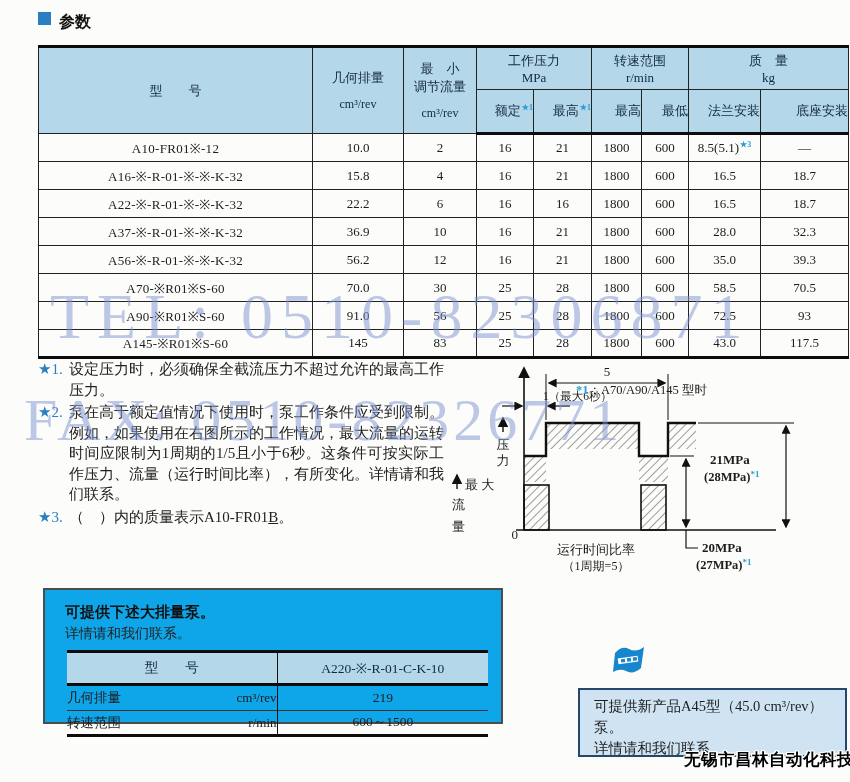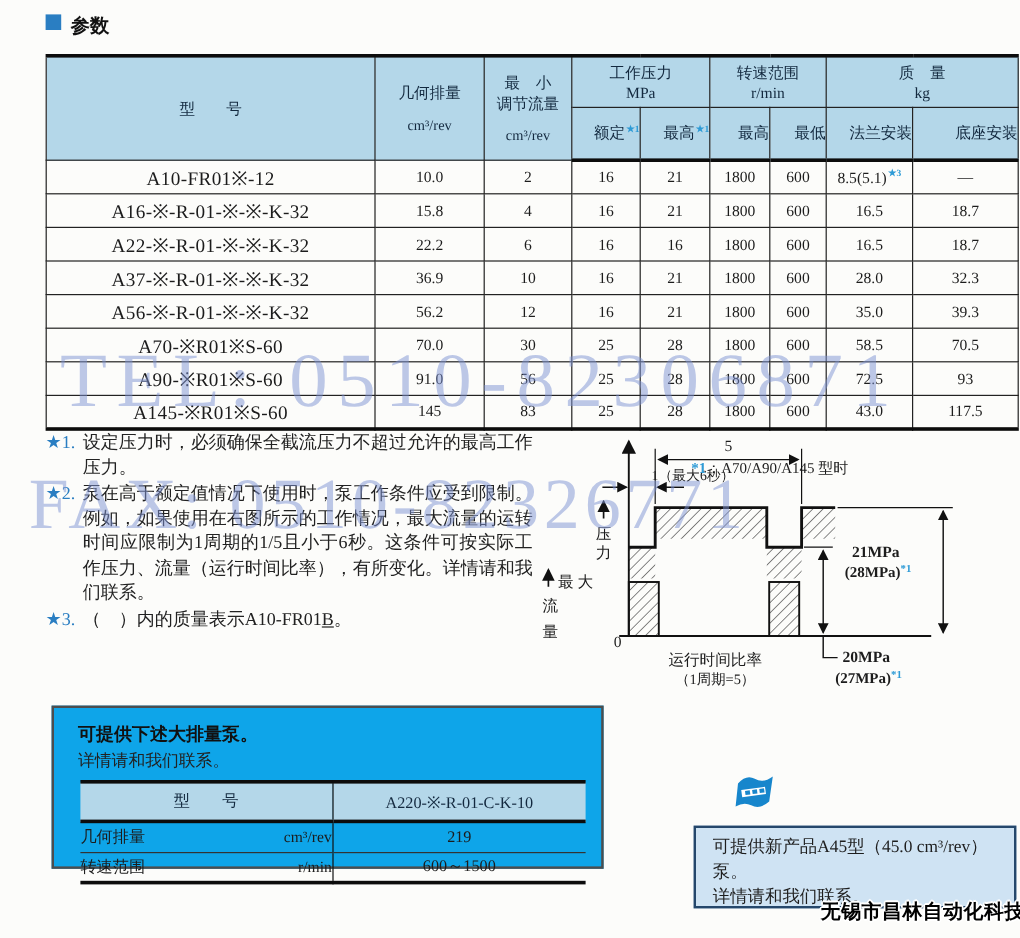--- a/index.html
+++ b/index.html
@@ -15,21 +15,21 @@
 
   
   table.main { position:absolute; left:38px; top:45px; width:810px; border-collapse:collapse; table-layout:fixed; }
   table.main th, table.main td { border:1px solid #222; padding:0; text-align:center; vertical-align:middle; }
   table.main { border-top:3px solid #0c0c0c; border-bottom:3px solid #0c0c0c; }
   table.main thead th { background:#b4d7e9; font-weight:normal; font-size:13px; color:#13293f; }
   table.main thead tr.tier1 { height:43px; }
   table.main thead tr.tier2 { height:44px; }
   th.tier-b, tr.tier2 th { border-bottom:3px solid #0c0c0c;text-align:right; }
   table.main tbody tr { height:28px; font-size:13px; }
-  td.model { font-size:16px; letter-spacing:.3px; }
+  td.model { font-size:13px; letter-spacing:.3px; }
   .hl2 { display:block; margin-top:10px; font-size:12px; }
   .hl0 { display:block; }
   sup.s-blue { color:#2e9bd6; font-size:8px; font-weight:bold; vertical-align:super; margin-left:1px; }
 
   
   .notes { position:absolute; left:38px; top:359px; width:406px; font-size:15px; line-height:20.5px; }
   .note { display:flex; margin-bottom:2px; }
   .note .mk { flex:0 0 31px; color:#2a7ec2; }
   .note .tx { flex:1; text-align:justify; color:#222; }
   .u { text-decoration:underline; }

